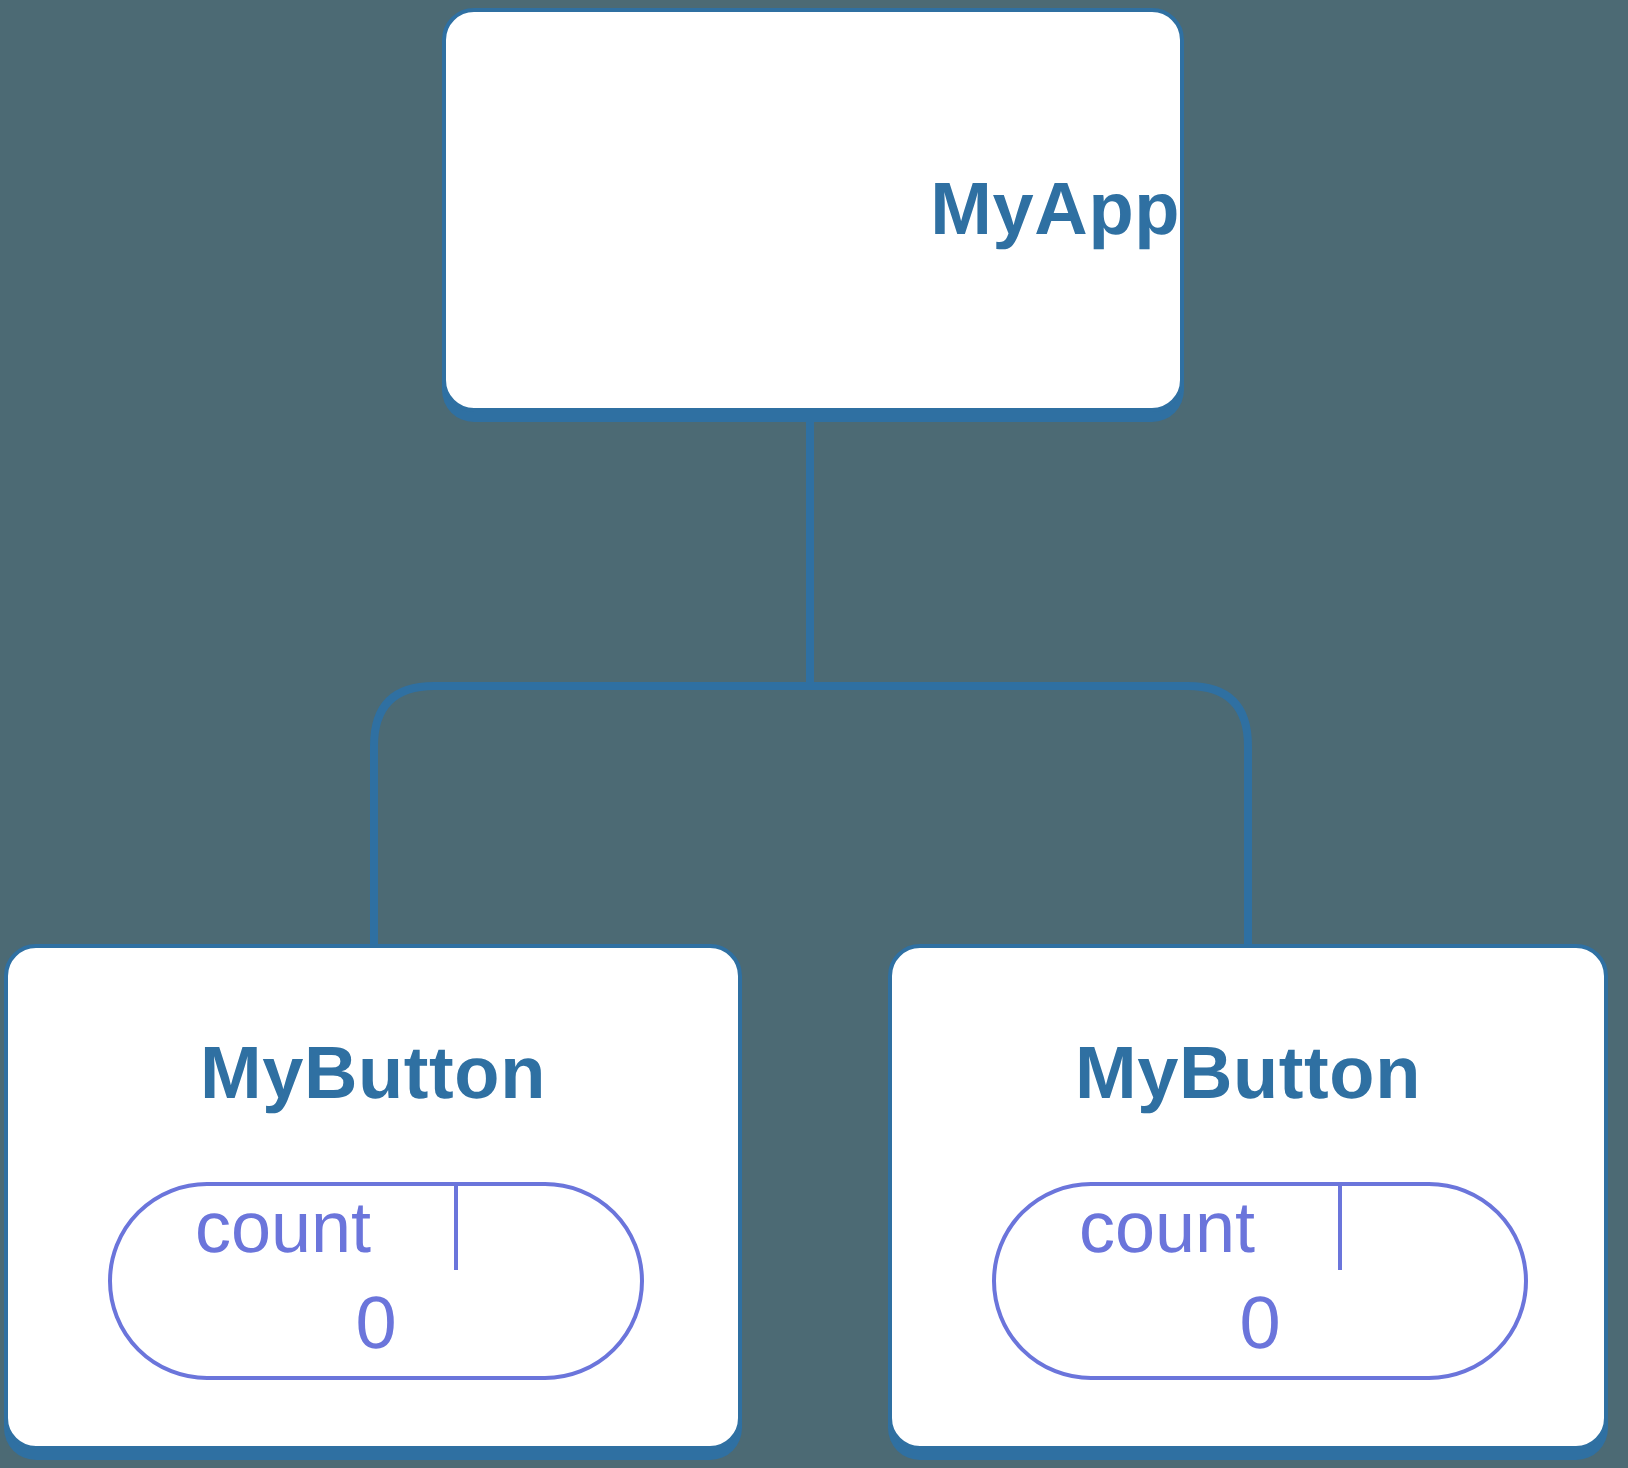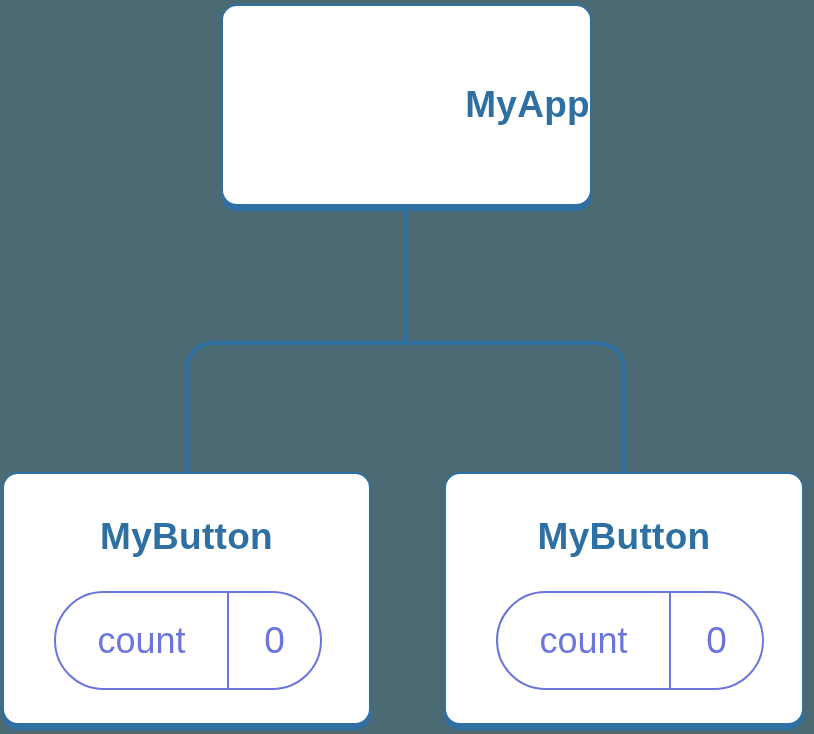--- a/index.html
+++ b/index.html
@@ -47,20 +47,21 @@
   }
   .state-pill{
     position:absolute;top:117px;left:50px;
     width:268px;height:99px;
     border:2px solid var(--purple);
     border-radius:60px;
     display:flex;
     color:var(--purple);
     overflow:hidden;
     background:var(--node-fill);
+    flex-direction:column;
   }
   .state-key{
     width:173px;
     border-right:2px solid var(--purple);
     display:flex;align-items:center;justify-content:center;
     font-size:36px;
   }
   .state-value{
     flex:1;
     display:flex;align-items:center;justify-content:center;

